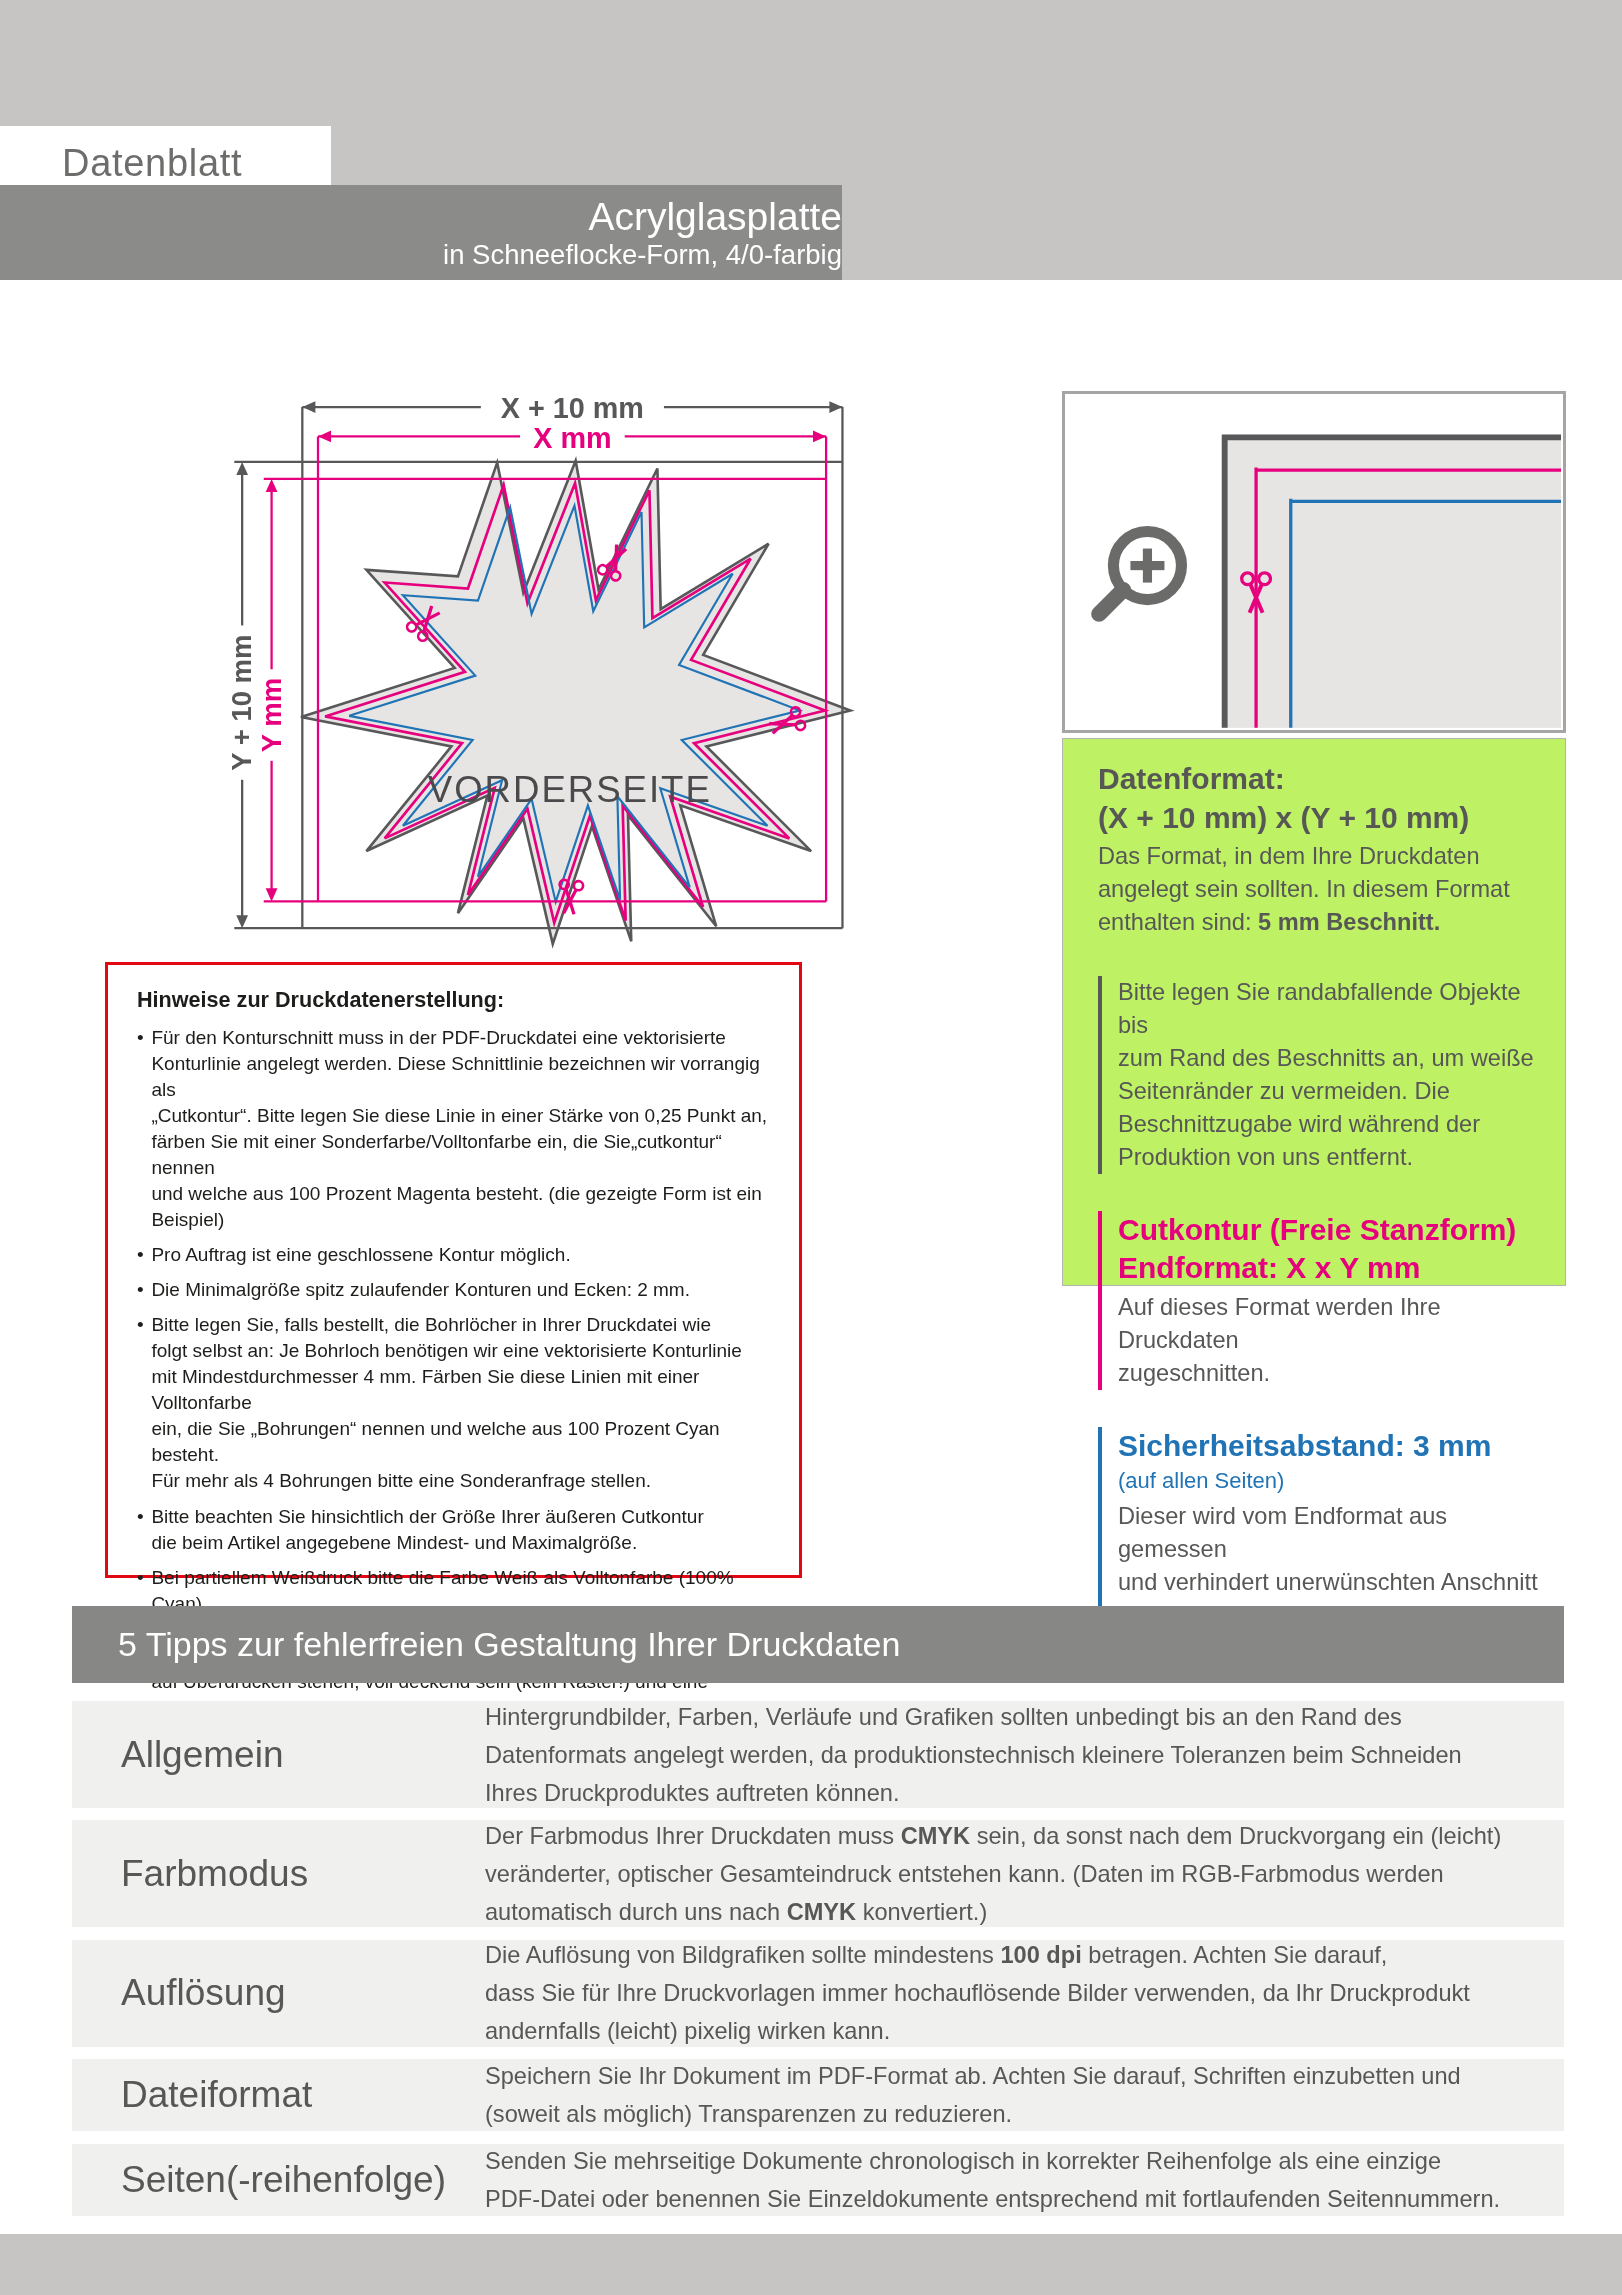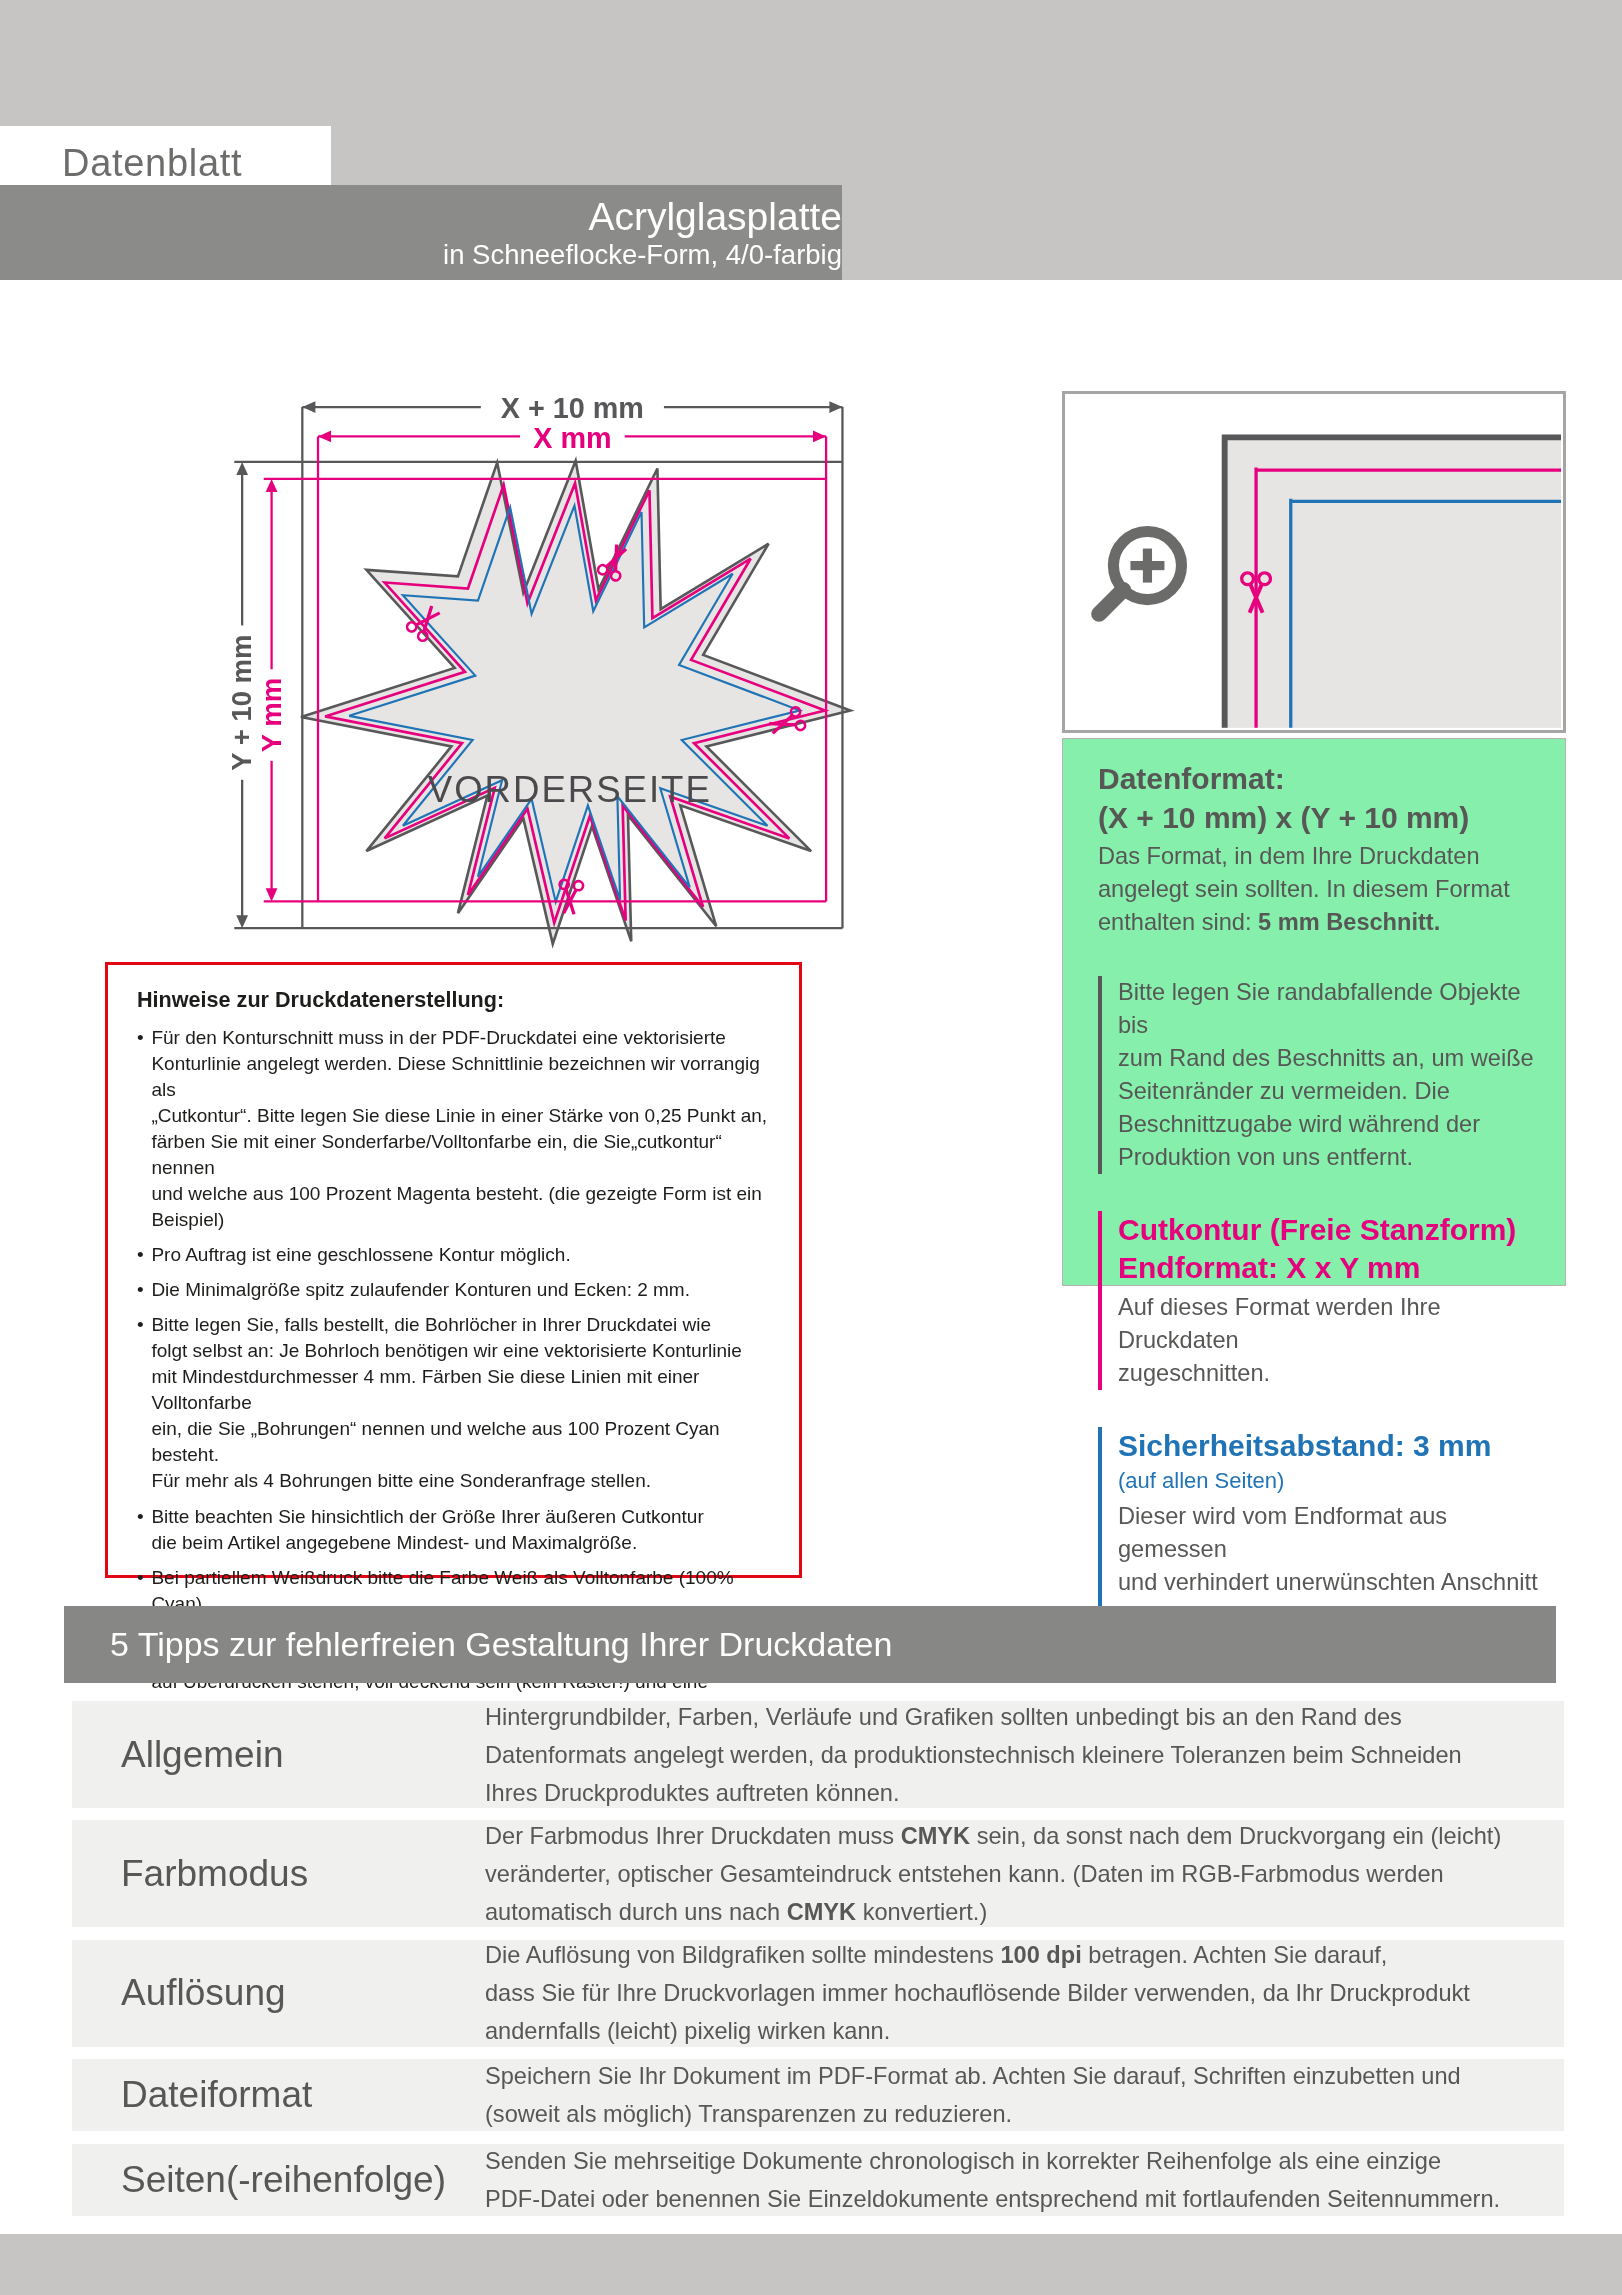--- a/index.html
+++ b/index.html
@@ -19,39 +19,39 @@
     box-sizing:border-box;}
   .banner .t1{font-size:39px;color:#ffffff;line-height:43px;}
   .banner .t2{font-size:27.5px;color:#ffffff;line-height:33px;}
   
   svg text{font-family:"Liberation Sans", sans-serif;}
   .diagram{left:216px;top:380px;}
   
   .zoom-box{left:1062px;top:391px;width:504px;height:342px;background:#ffffff;
     border:3.9px solid #a5a5a5;box-sizing:border-box;}
   
-  .info-panel{left:1062px;top:738px;width:504px;height:548px;background:#86efac;
+  .info-panel{left:1062px;top:738px;width:504px;height:548px;background:#bef264;
     border:1.3px solid #b3b3b2;box-sizing:border-box;padding:19.6px 22px 0 35px;}
   .ip-h{font-size:30px;font-weight:bold;color:#575756;line-height:39px;}
   .ip-body{font-size:23.6px;line-height:33px;color:#575756;margin-top:3.9px;}
   .ip-sec{margin-top:37px;padding-left:16px;border-left:4.6px solid #58585a;}
   .ip-sec.cut{border-left-color:#e6007e;}
   .ip-sec.safe{border-left-color:#2074b6;}
   .ip-h.magenta{color:#e6007e;line-height:38px;}
   .ip-h.blue{color:#2074b6;line-height:38px;}
   .ip-sub.blue{font-size:22px;color:#2074b6;line-height:31px;}
   
   .notes-box{left:105px;top:962px;width:697px;height:616px;border:3.9px solid #e30613;
     box-sizing:border-box;background:#ffffff;padding:22px 31px 0 29px;}
   .notes-title{font-size:21.6px;font-weight:bold;color:#1d1d1b;margin-bottom:11.8px;}
   .bullet{display:flex;margin-bottom:9.2px;}
   .bullet .mk{width:14.4px;font-size:19px;color:#1d1d1b;line-height:26px;}
   .bullet .tx{flex:1;font-size:19px;color:#1d1d1b;line-height:26px;}
   
-  .tips-banner{left:64px;top:1606px;width:1492px;height:77px;background:#878786;
+  .tips-banner{left:72px;top:1606px;width:1492px;height:77px;background:#878786;
     display:flex;align-items:center;padding-left:46px;box-sizing:border-box;}
   .tips-banner span{font-size:34px;color:#ffffff;}
   .tips-rows{left:72px;top:1701px;width:1492px;}
   .tip-row{background:#f0f0ef;display:flex;align-items:center;margin-bottom:12.4px;}
   .tip-row.r3{height:107px;}
   .tip-row.r2{height:72px;}
   .tip-row .lbl{width:413px;padding-left:49px;box-sizing:border-box;
     font-size:37px;color:#575756;}
   .tip-row .bd{flex:1;font-size:23.6px;line-height:38px;color:#575756;padding-right:39px;}
   .footer-band{left:0;top:2234px;width:1623px;height:62px;background:#c6c5c4;}

